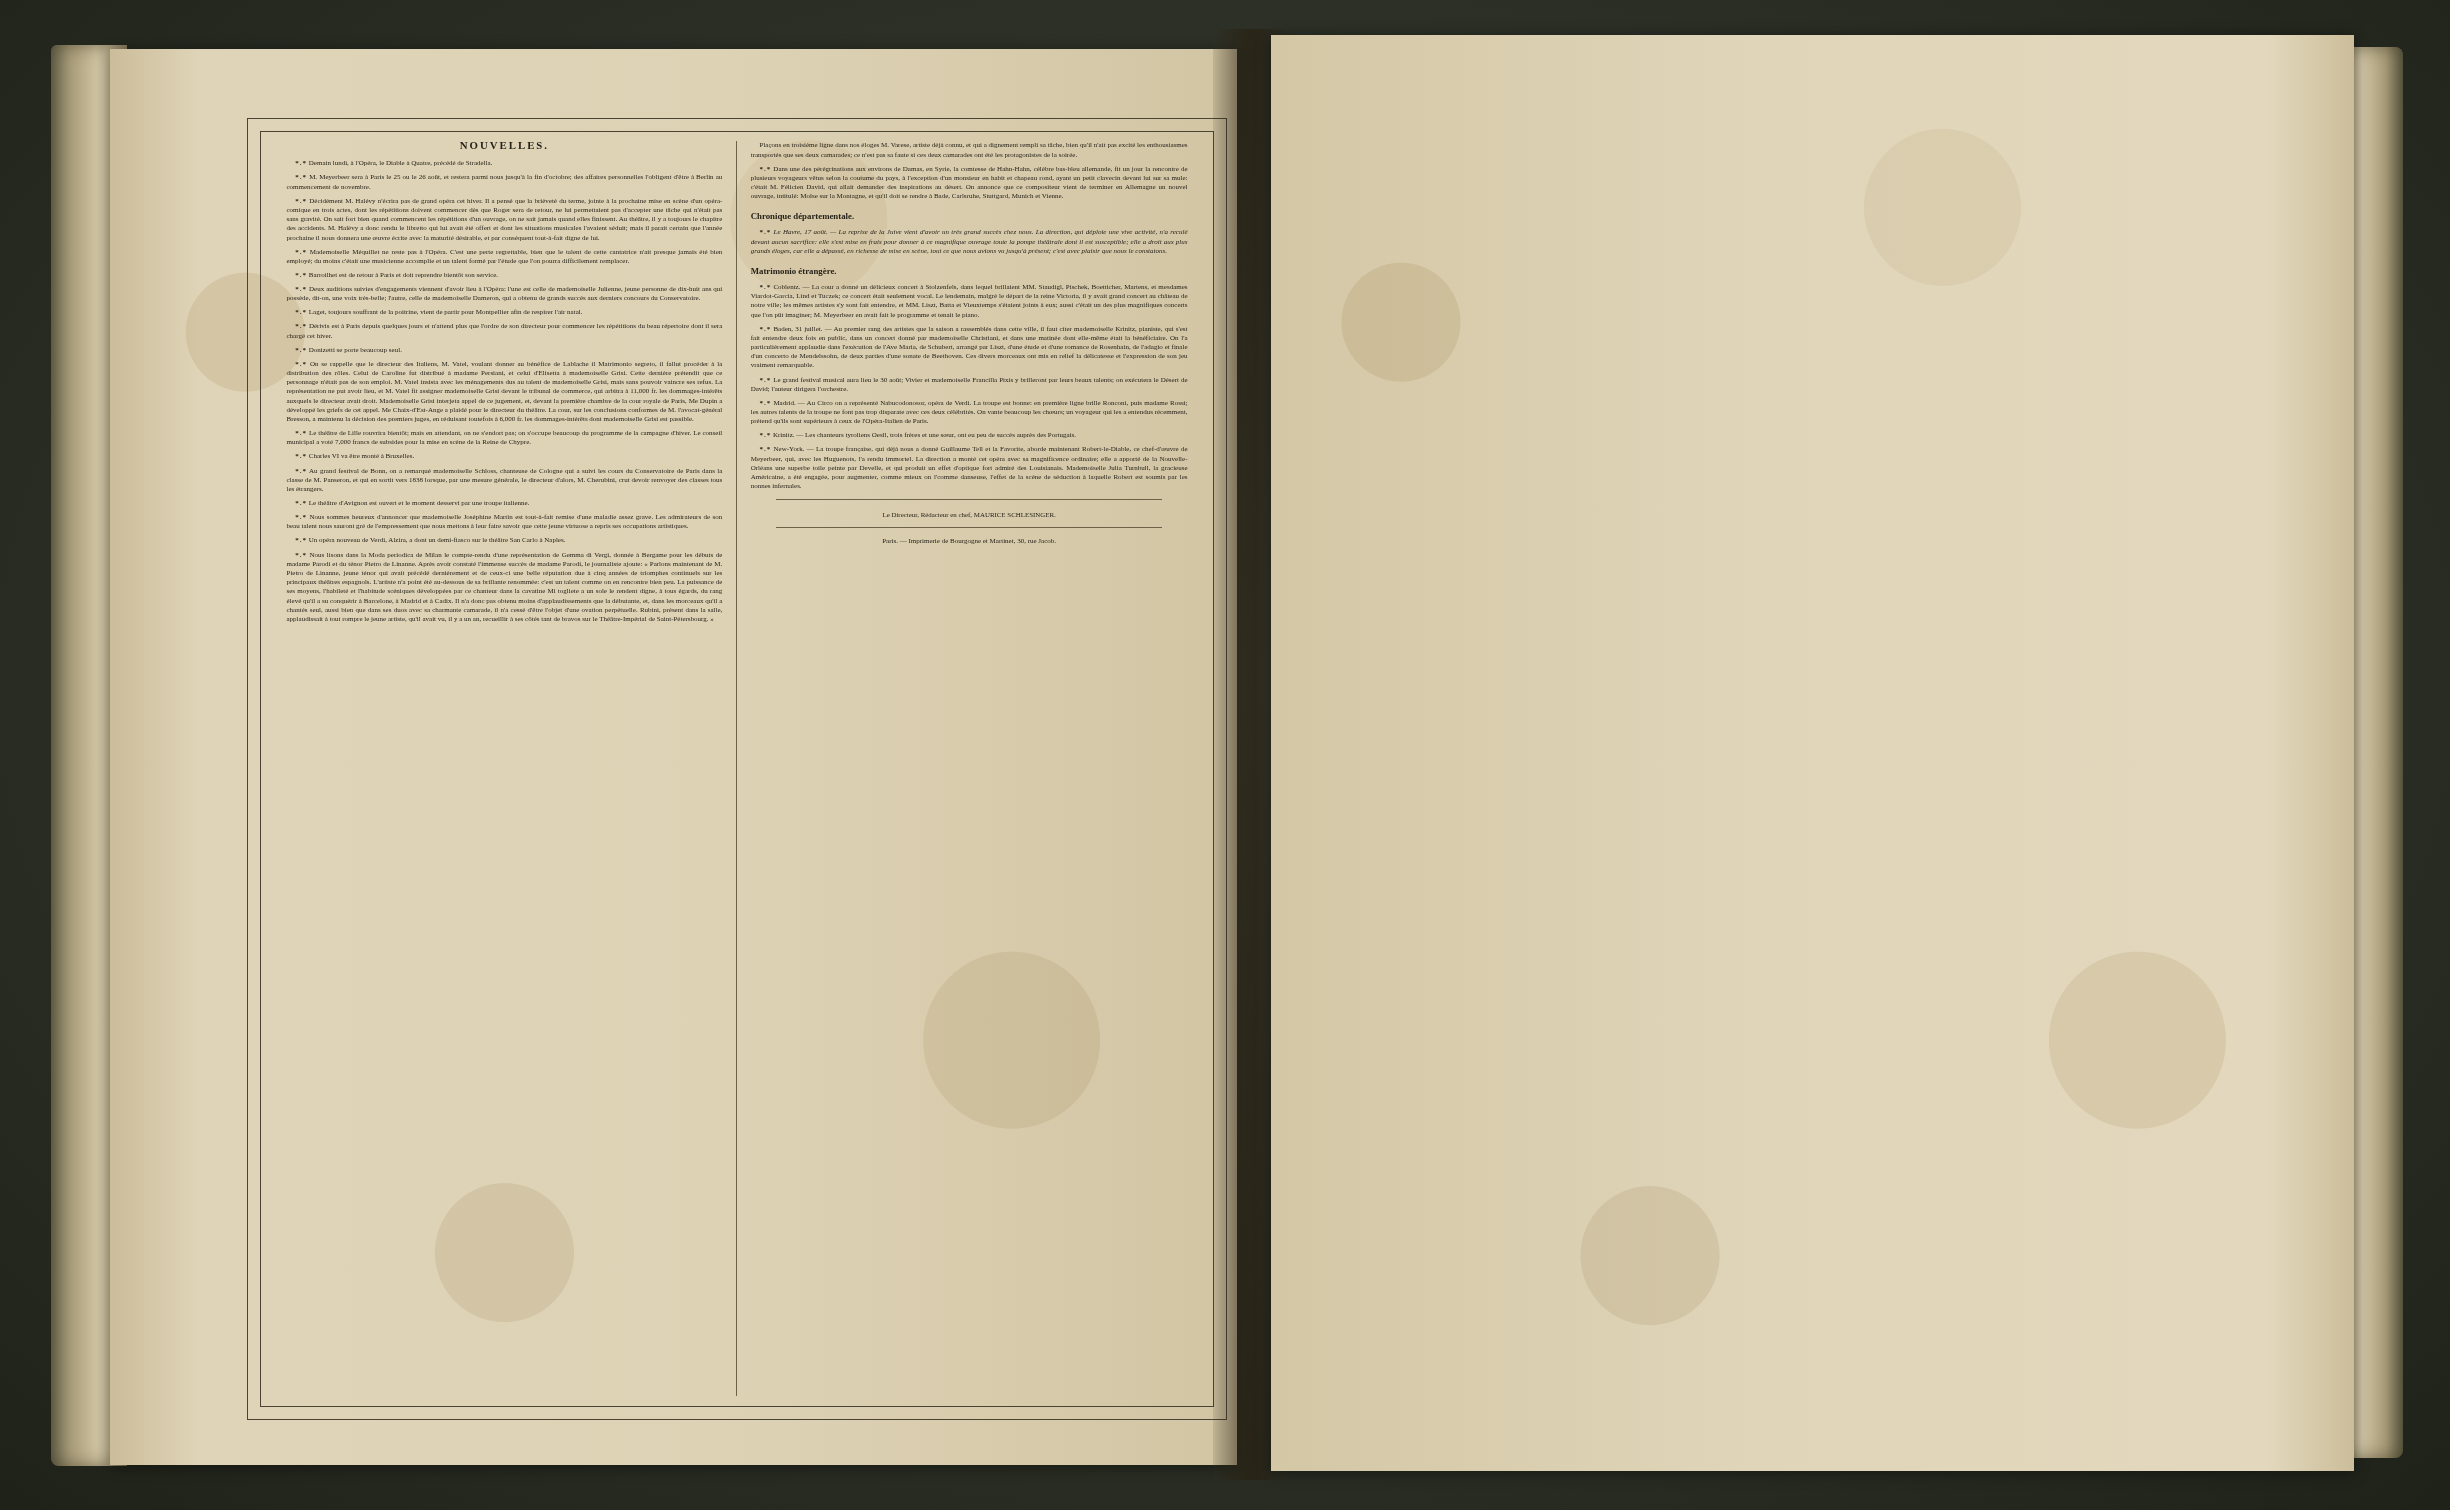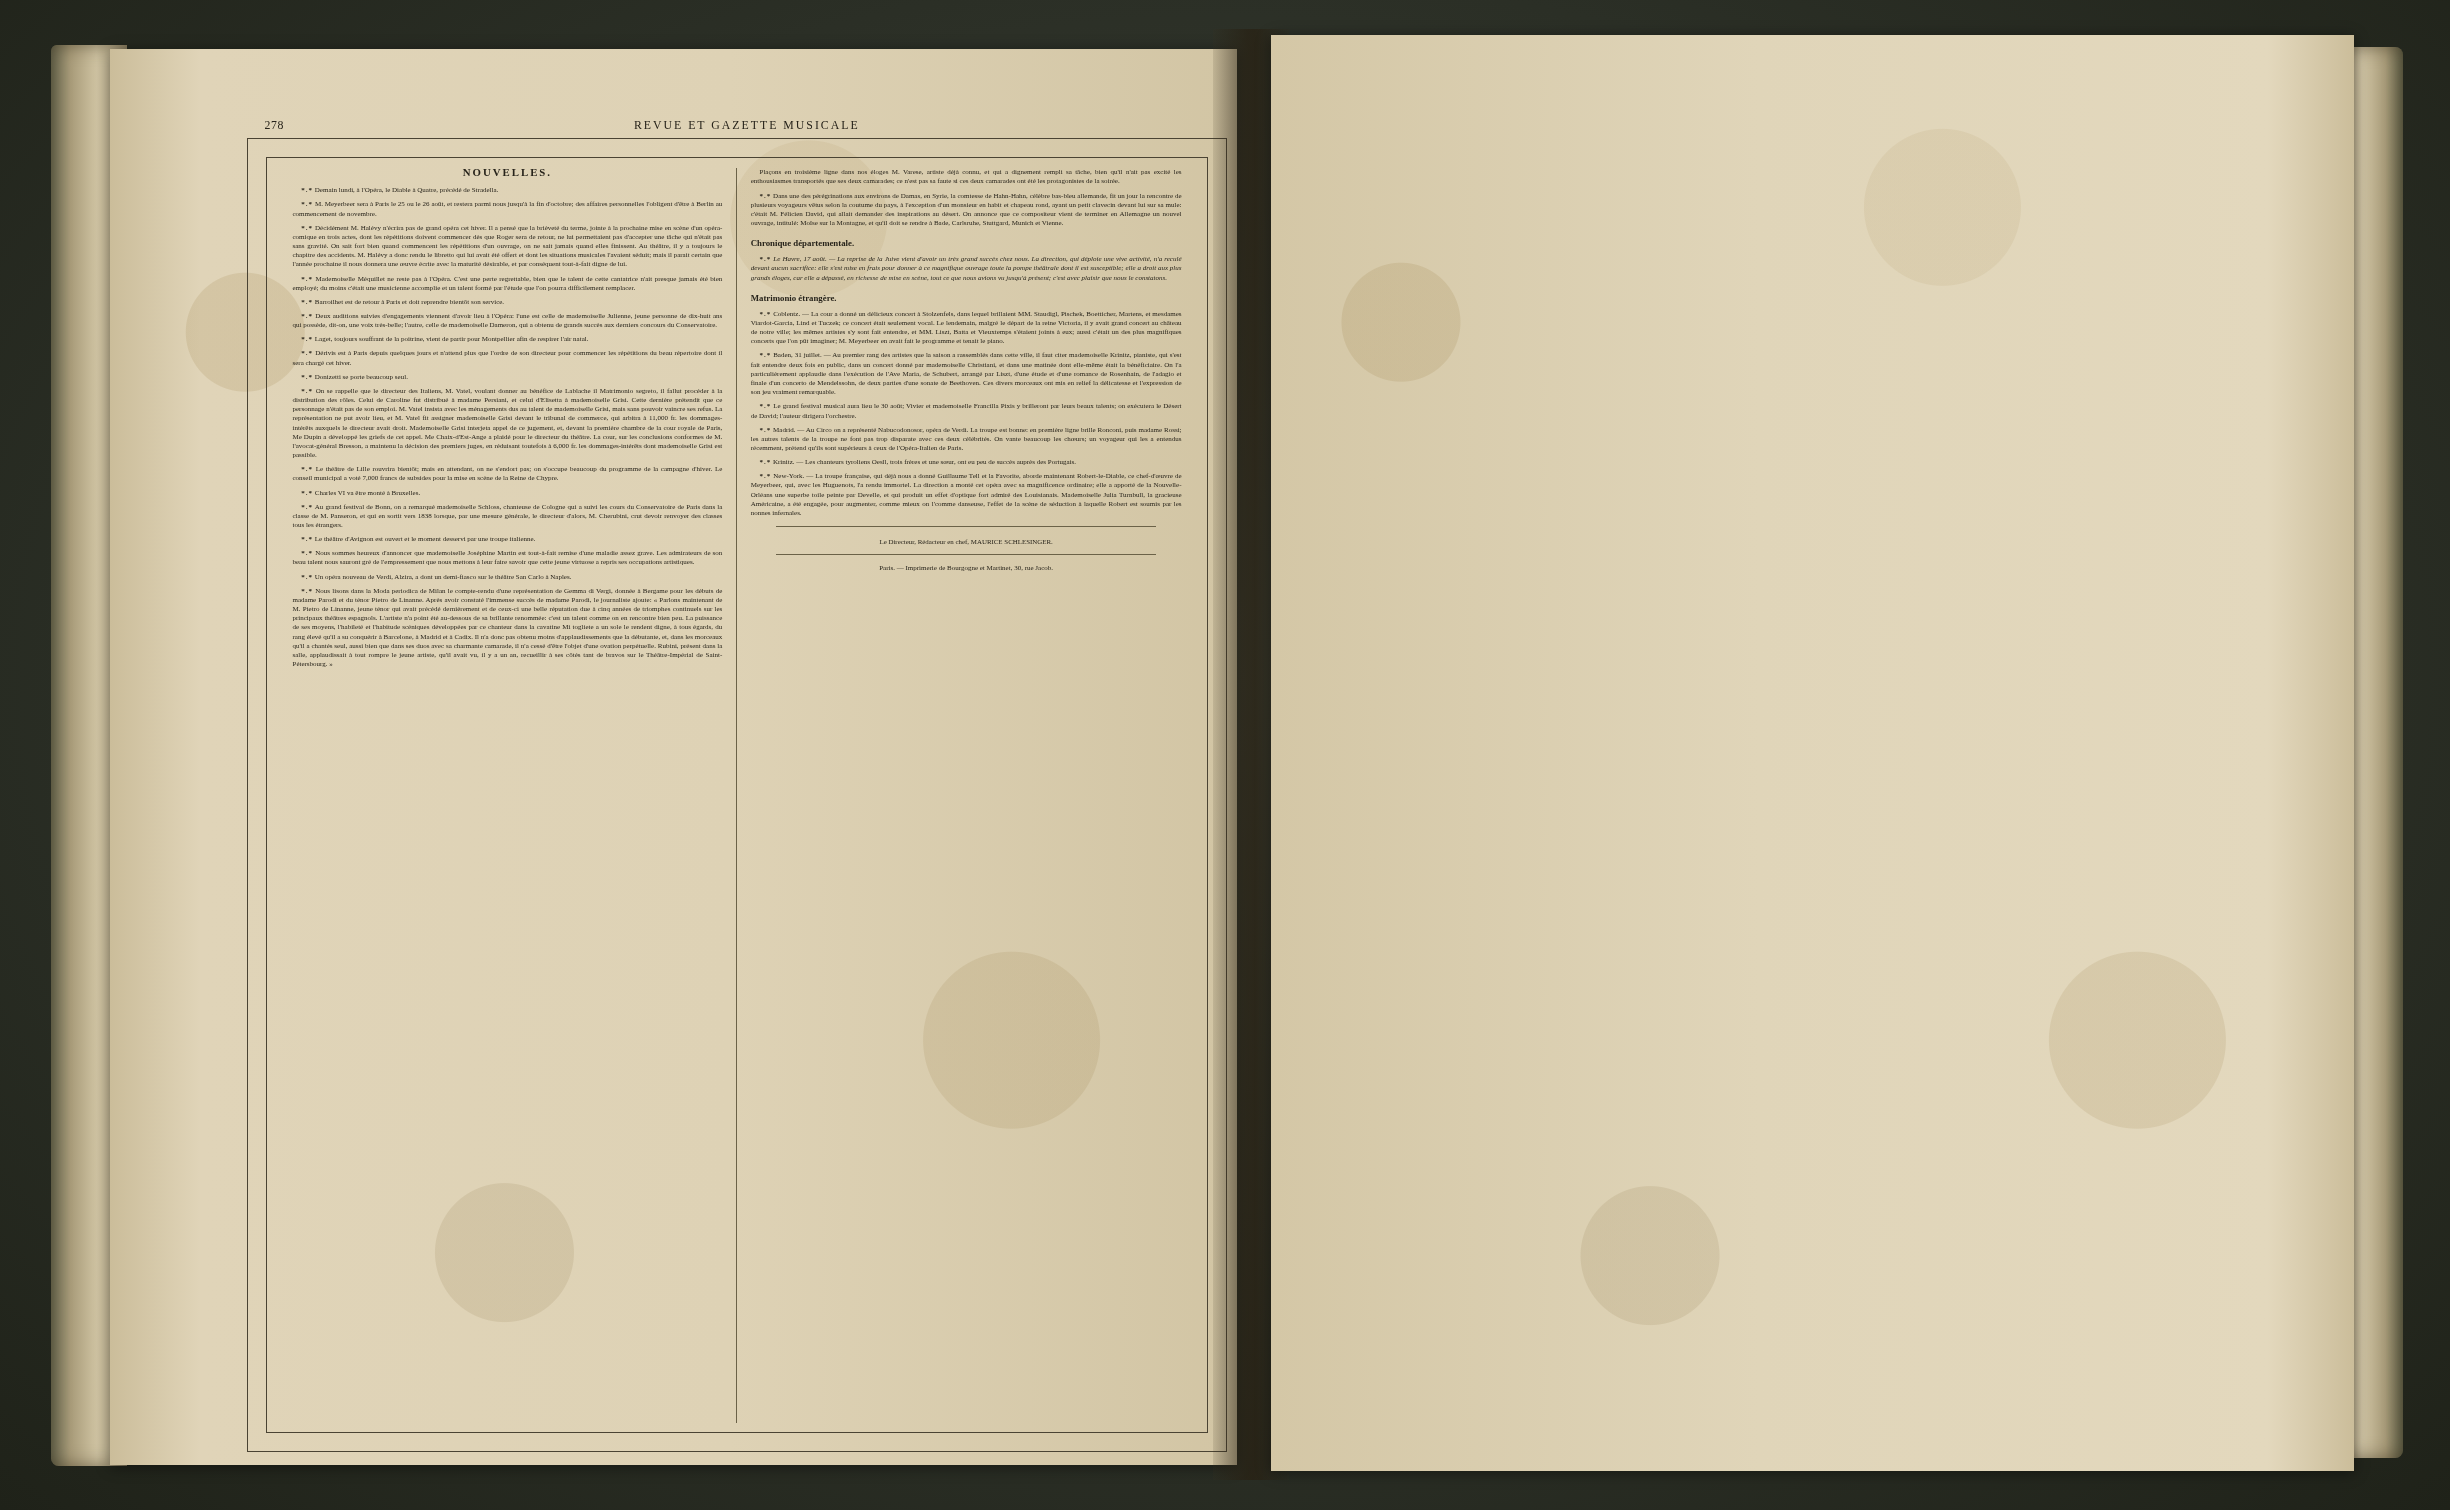--- a/index.html
+++ b/index.html
@@ -66,21 +66,21 @@
     color:#27231a;
   }
   .lp-head{
     display:flex;justify-content:space-between;align-items:baseline;
     font-size:10.8px;letter-spacing:0.6px;padding:0 17.6px 5.9px 17.6px;
   }
   .lp-head .folio{font-size:11.8px;}
   .lp-head .running{font-size:11.8px;letter-spacing:2px;}
   .lp-frame{
     border:1px solid #4a4333;
-    padding:18px;height:1276px;
+    padding:12px;height:1276px;
   }
   .lp-frame-inner{
     border:1px solid #4a4333;height:100%;
     display:flex;
     padding:9.8px 11.8px;
     box-sizing:border-box;
   }
   .col{
     width:50%;
     padding:0 13.7px;
@@ -113,25 +113,20 @@
 
 <div class="desk"></div>
 
 <div class="book">
   <div class="edge-left"></div>
   <div class="edge-right"></div>
 
   <div class="leaf-left">
     <div class="mottle"></div>
     <div class="lp">
-      <div class="lp-head">
-        <span class="folio">278</span>
-        <span class="running">REVUE ET GAZETTE MUSICALE</span>
-        <span class="folio"></span>
-      </div>
       <div class="lp-frame">
         <div class="lp-frame-inner">
 
           <div class="col left">
             <div class="sec-title">NOUVELLES.</div>
             <p class="p"><span class="star">*.*</span> <span>Demain lundi, à l'Opéra, le Diable à Quatre, précédé de Stradella.</span></p>
             <p class="p"><span class="star">*.*</span> <span>M. Meyerbeer sera à Paris le 25 ou le 26 août, et restera parmi nous jusqu'à la fin d'octobre; des affaires personnelles l'obligent d'être à Berlin au commencement de novembre.</span></p>
             <p class="p"><span class="star">*.*</span> <span>Décidément M. Halévy n'écrira pas de grand opéra cet hiver. Il a pensé que la brièveté du terme, jointe à la prochaine mise en scène d'un opéra-comique en trois actes, dont les répétitions doivent commencer dès que Roger sera de retour, ne lui permettaient pas d'accepter une tâche qui n'était pas sans gravité. On sait fort bien quand commencent les répétitions d'un ouvrage, on ne sait jamais quand elles finissent. Au théâtre, il y a toujours le chapitre des accidents. M. Halévy a donc rendu le libretto qui lui avait été offert et dont les situations musicales l'avaient séduit; mais il parait certain que l'année prochaine il nous donnera une œuvre écrite avec la maturité désirable, et par conséquent tout-à-fait digne de lui.</span></p>
             <p class="p"><span class="star">*.*</span> <span>Mademoiselle Méquillet ne reste pas à l'Opéra. C'est une perte regrettable, bien que le talent de cette cantatrice n'ait presque jamais été bien employé; du moins c'était une musicienne accomplie et un talent formé par l'étude que l'on pourra difficilement remplacer.</span></p>
             <p class="p"><span class="star">*.*</span> <span>Barroilhet est de retour à Paris et doit reprendre bientôt son service.</span></p>

